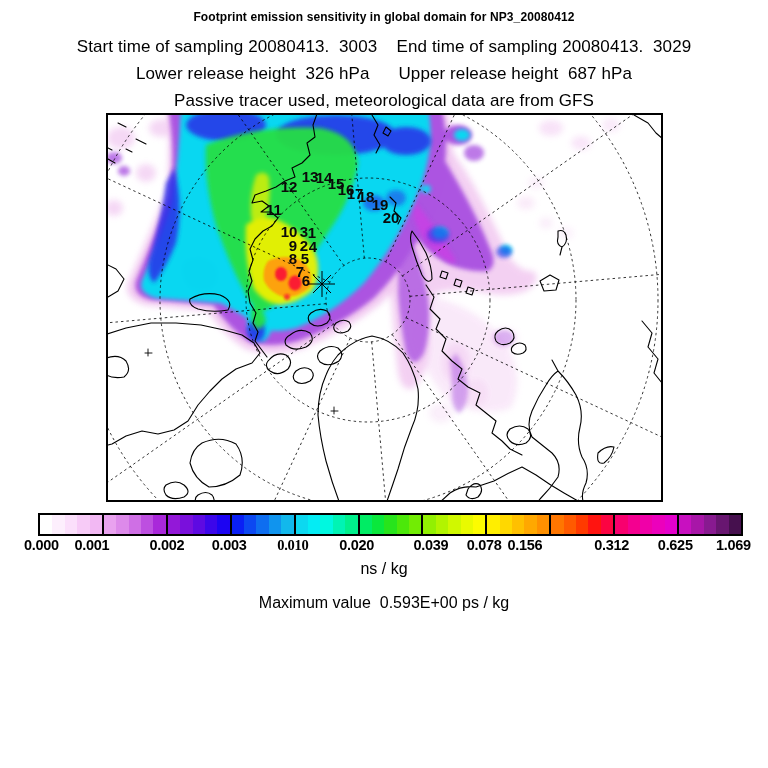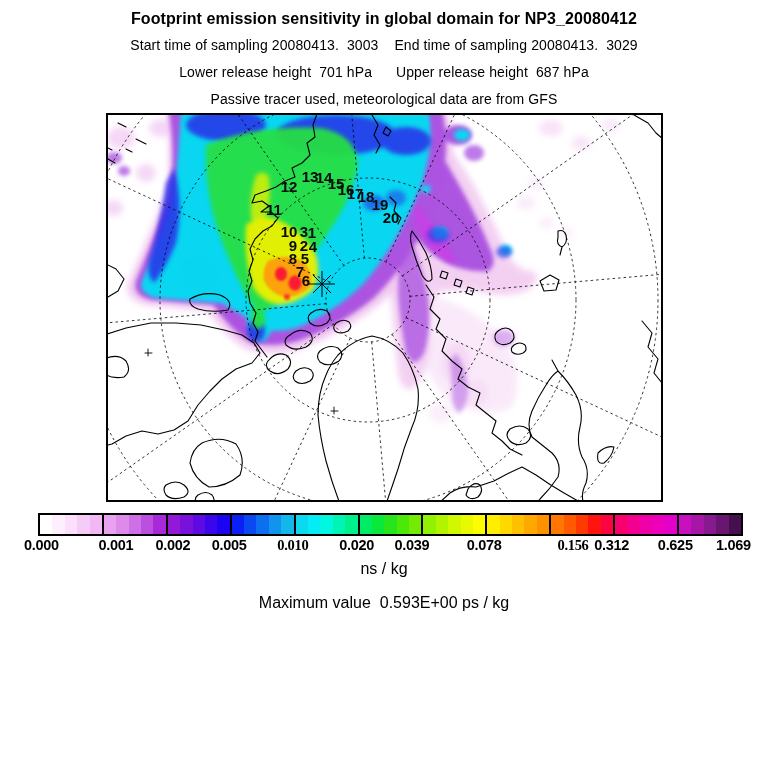--- a/index.html
+++ b/index.html
@@ -1,20 +1,20 @@
 <!DOCTYPE html>
 <html><head>
 <meta charset="utf-8">
 <style>
   html,body{margin:0;padding:0;background:#ffffff;}
   body{width:768px;height:768px;position:relative;overflow:hidden;
        font-family:"Liberation Sans", sans-serif;color:#000;}
   .hline{position:absolute;left:0;width:768px;text-align:center;
-         font-size:14px;white-space:pre;letter-spacing:0.1px;}
-  .hline.title{font-weight:bold;font-size:16px;}
+         font-size:17px;white-space:pre;letter-spacing:0.1px;}
+  .hline.title{font-weight:bold;font-size:12px;}
   .hpair span{white-space:pre;}
   #map{position:absolute;left:106px;top:113px;width:557px;height:389px;}
   #map svg{display:block;}
   #colorbar{position:absolute;left:38px;top:513px;width:705px;height:23px;
             border:2px solid #000;box-sizing:border-box;display:flex;}
   .cb-seg{flex:1 1 0;display:flex;border-left:2px solid #000;}
   .cb-seg:first-child{border-left:none;}
   .cb-stripe{flex:1 1 0;}
   #cb-ticks{position:absolute;left:38px;top:537px;width:768px;height:18px;}
   #cb-ticks span{position:absolute;top:0;transform:translateX(-50%);
@@ -22,21 +22,21 @@
   #unit-label{position:absolute;left:0;top:560px;width:768px;text-align:center;
               font-size:16px;white-space:pre;}
   #max-line{position:absolute;left:0;top:594px;width:768px;text-align:center;
             font-size:16px;white-space:pre;}
 </style>
 </head>
 <body>
 
 <div class="hline title" style="top:10px">Footprint emission sensitivity in global domain for NP3_20080412</div>
 <div class="hline hpair" style="top:37px"><span>Start time of sampling 20080413.  3003</span><span>    </span><span>End time of sampling 20080413.  3029</span></div>
-<div class="hline hpair" style="top:64px"><span>Lower release height  701 hPa</span><span>      </span><span>Upper release height  687 hPa</span></div>
+<div class="hline hpair" style="top:64px"><span>Lower release height  326 hPa</span><span>      </span><span>Upper release height  687 hPa</span></div>
 <div class="hline" style="top:91px">Passive tracer used, meteorological data are from GFS</div>
 
 <div id="map">
 <svg width="557" height="389" viewBox="0 0 557 389">
   <defs>
     <clipPath id="clip">
           <rect x="0" y="0" width="557" height="389"></rect>
         </clipPath>
     <filter id="b3" x="-30%" y="-30%" width="160%" height="160%">
           <feGaussianBlur stdDeviation="3.2"></feGaussianBlur>
@@ -273,26 +273,26 @@
     <div class="cb-seg">
       <div class="cb-stripe" style="background: rgb(200, 16, 192);"></div>
       <div class="cb-stripe" style="background: rgb(168, 22, 168);"></div>
       <div class="cb-stripe" style="background: rgb(136, 26, 144);"></div>
       <div class="cb-stripe" style="background: rgb(104, 22, 112);"></div>
       <div class="cb-stripe" style="background: rgb(70, 16, 78);"></div>
     </div>
   </div>
 <div id="cb-ticks">
     <span style="left: -14px; transform: none;">0.000</span>
-    <span style="left: 78px;">0.001</span>
-    <span style="left: 135px;">0.002</span>
-    <span style="left: 191.182px;">0.005</span>
+    <span style="left: 54px;">0.001</span>
+    <span style="left: 129px;">0.002</span>
+    <span style="left: 191.182px;">0.003</span>
     <span style="left: 254.909px; font-family: Liberation Serif, serif;">0.010</span>
     <span style="left: 318.636px;">0.020</span>
-    <span style="left: 374px; text-align: right;">0.039</span>
+    <span style="left: 393px; text-align: right;">0.039</span>
     <span style="left: 446.091px;">0.078</span>
-    <span style="left: 535px; font-family: Liberation Serif, serif;">0.156</span>
+    <span style="left: 487px;">0.156</span>
     <span style="left: 573.545px; text-align: center;">0.312</span>
     <span style="left: 637.273px;">0.625</span>
     <span style="left: 678px; transform: none;">1.069</span>
   </div>
 <div id="unit-label">ns / kg</div>
 <div id="max-line">Maximum value  0.593E+00 ps / kg</div>
 
 </body></html>

